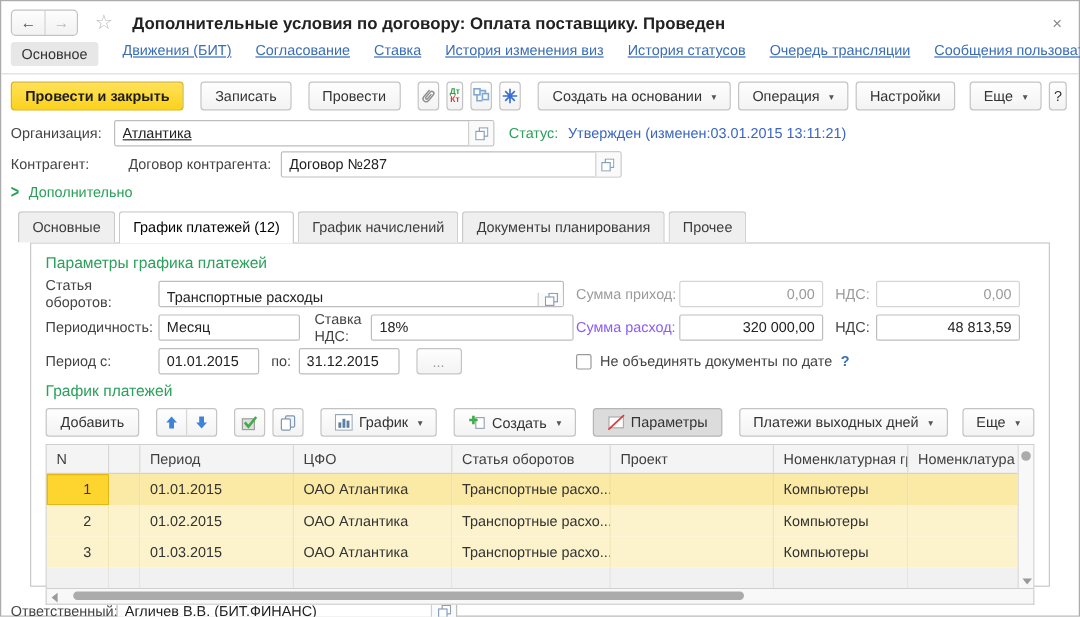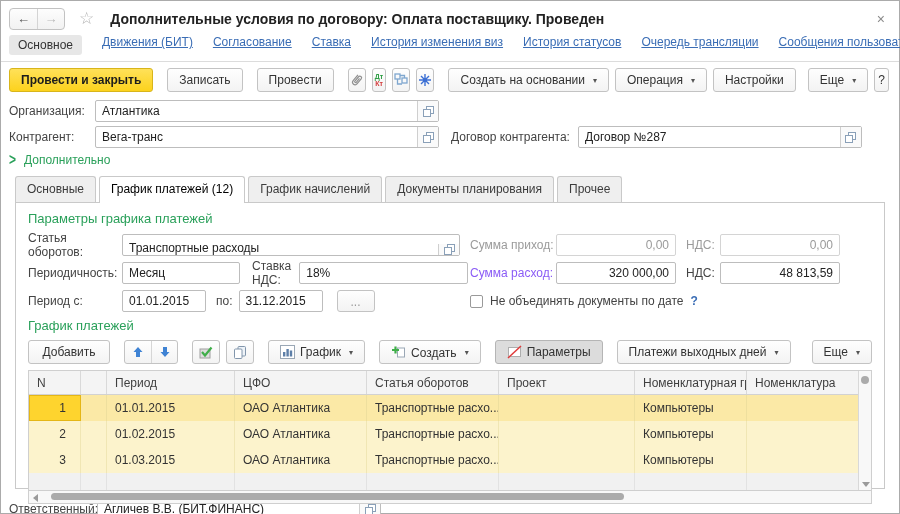--- a/index.html
+++ b/index.html
@@ -36,35 +36,35 @@
 
   
   .frow { display:flex; align-items:center; padding:2px 10px 2px 8px; height:26px; }
   .flabel { width:86px; flex:none; color:#444; }
   .input-group { display:flex; align-items:stretch; border:1px solid #bdbdbd; border-radius:2px; height:22px; background:#fff; }
   .input-group input { border:none; outline:none; flex:1; padding:0 6px; font-family:inherit; font-size:12px; color:#222; background:transparent; min-width:0; }
   .input-group input.num { text-align:right; }
   .input-group.disabled { border-color:#d4d4d4; }
   .input-group.disabled input { color:#9a9a9a; }
   .lbtn { width:21px; border:none; border-left:1px solid #cfcfcf; background:#fafafa; display:flex; align-items:center; justify-content:center; cursor:pointer; }
-  .w320 { width:344px; } .w330 { width:284px; }
+  .w320 { width:317px;text-decoration:underline; } .w330 { width:284px; }
   .right-col { margin-left:12px; display:flex; align-items:center; }
   .status-lbl { color:#2aa05a; margin-right:8px; }
   .status-val { color:#3a66c0; cursor:pointer; }
   .additional { padding:3px 8px 5px; color:#2aa05a; display:flex; align-items:center; height:22px; }
   .chev { color:#2aa05a; font-weight:bold; margin-right:8px; font-size:12px; transform:scaleY(1.3); display:inline-block; cursor:pointer;}
 
   
   .tabs { display:flex; margin:4px 14px 0; position:relative; z-index:2; }
   .tab { border:1px solid #c9c9c9; border-bottom:none; border-radius:3px 3px 0 0; background:#efefef;
          padding:5px 11px 6px; margin-right:3px; cursor:pointer; color:#3c3c3c; white-space:nowrap; }
   .tab.active { background:#fff; margin-bottom:-1px; padding-bottom:7px; color:#000; }
 
   
-  .panel { border:1px solid #c9c9c9; margin:0 14px; background:#fff; padding:5px 12px 0; height:287px; position:relative; z-index:1; }
+  .panel { border:1px solid #c9c9c9; margin:0 24px; background:#fff; padding:5px 12px 0; height:287px; position:relative; z-index:1; }
   .section-title { color:#2aa05a; font-size:13px; padding:3px 0 5px; }
 
   .param-grid { display:flex; }
   .p-left { width:432px; flex:none; }
   .p-right { flex:1; padding-left:10px; }
   .prow { display:flex; align-items:center; height:28px; }
   .plabel { width:94px; flex:none; color:#444; }
   .rlabel { width:86px; flex:none; color:#8b5cf6; }
   .rlabel.dis, .vat.dis { color:#9b9b9b; }
   .vat { width:34px; flex:none; margin-left:10px; color:#444; }
@@ -187,33 +187,28 @@
     <span class="flabel">Организация:</span>
     <div class="input-group w320">
       <input value="Атлантика" style="">
       <button class="lbtn">
         <svg width="11" height="11" viewBox="0 0 11 11">
           <rect x="3.5" y="0.5" width="7" height="7" fill="#fff" stroke="#8aa0b8"></rect>
           <rect x="0.5" y="3.5" width="7" height="7" fill="#fff" stroke="#8aa0b8"></rect>
         </svg>
       </button>
     </div>
+    <div class="right-col">
+      <span class="status-lbl">Статус:</span>
+      <span class="status-val">Утвержден (изменен:03.01.2015 13:11:21)</span>
+    </div>
   </div>
 
   <div class="frow">
     <span class="flabel">Контрагент:</span>
-    <div class="input-group w320">
-      <input value="Вега-транс" style="">
-      <button class="lbtn">
-        <svg width="11" height="11" viewBox="0 0 11 11">
-          <rect x="3.5" y="0.5" width="7" height="7" fill="#fff" stroke="#8aa0b8"></rect>
-          <rect x="0.5" y="3.5" width="7" height="7" fill="#fff" stroke="#8aa0b8"></rect>
-        </svg>
-      </button>
-    </div>
     <div class="right-col">
       <span style="color:#444; margin-right:8px;">Договор контрагента:</span>
       <div class="input-group w330">
         <input value="Договор №287" style="">
         <button class="lbtn">
           <svg width="11" height="11" viewBox="0 0 11 11">
             <rect x="3.5" y="0.5" width="7" height="7" fill="#fff" stroke="#8aa0b8"></rect>
             <rect x="0.5" y="3.5" width="7" height="7" fill="#fff" stroke="#8aa0b8"></rect>
           </svg>
         </button>

